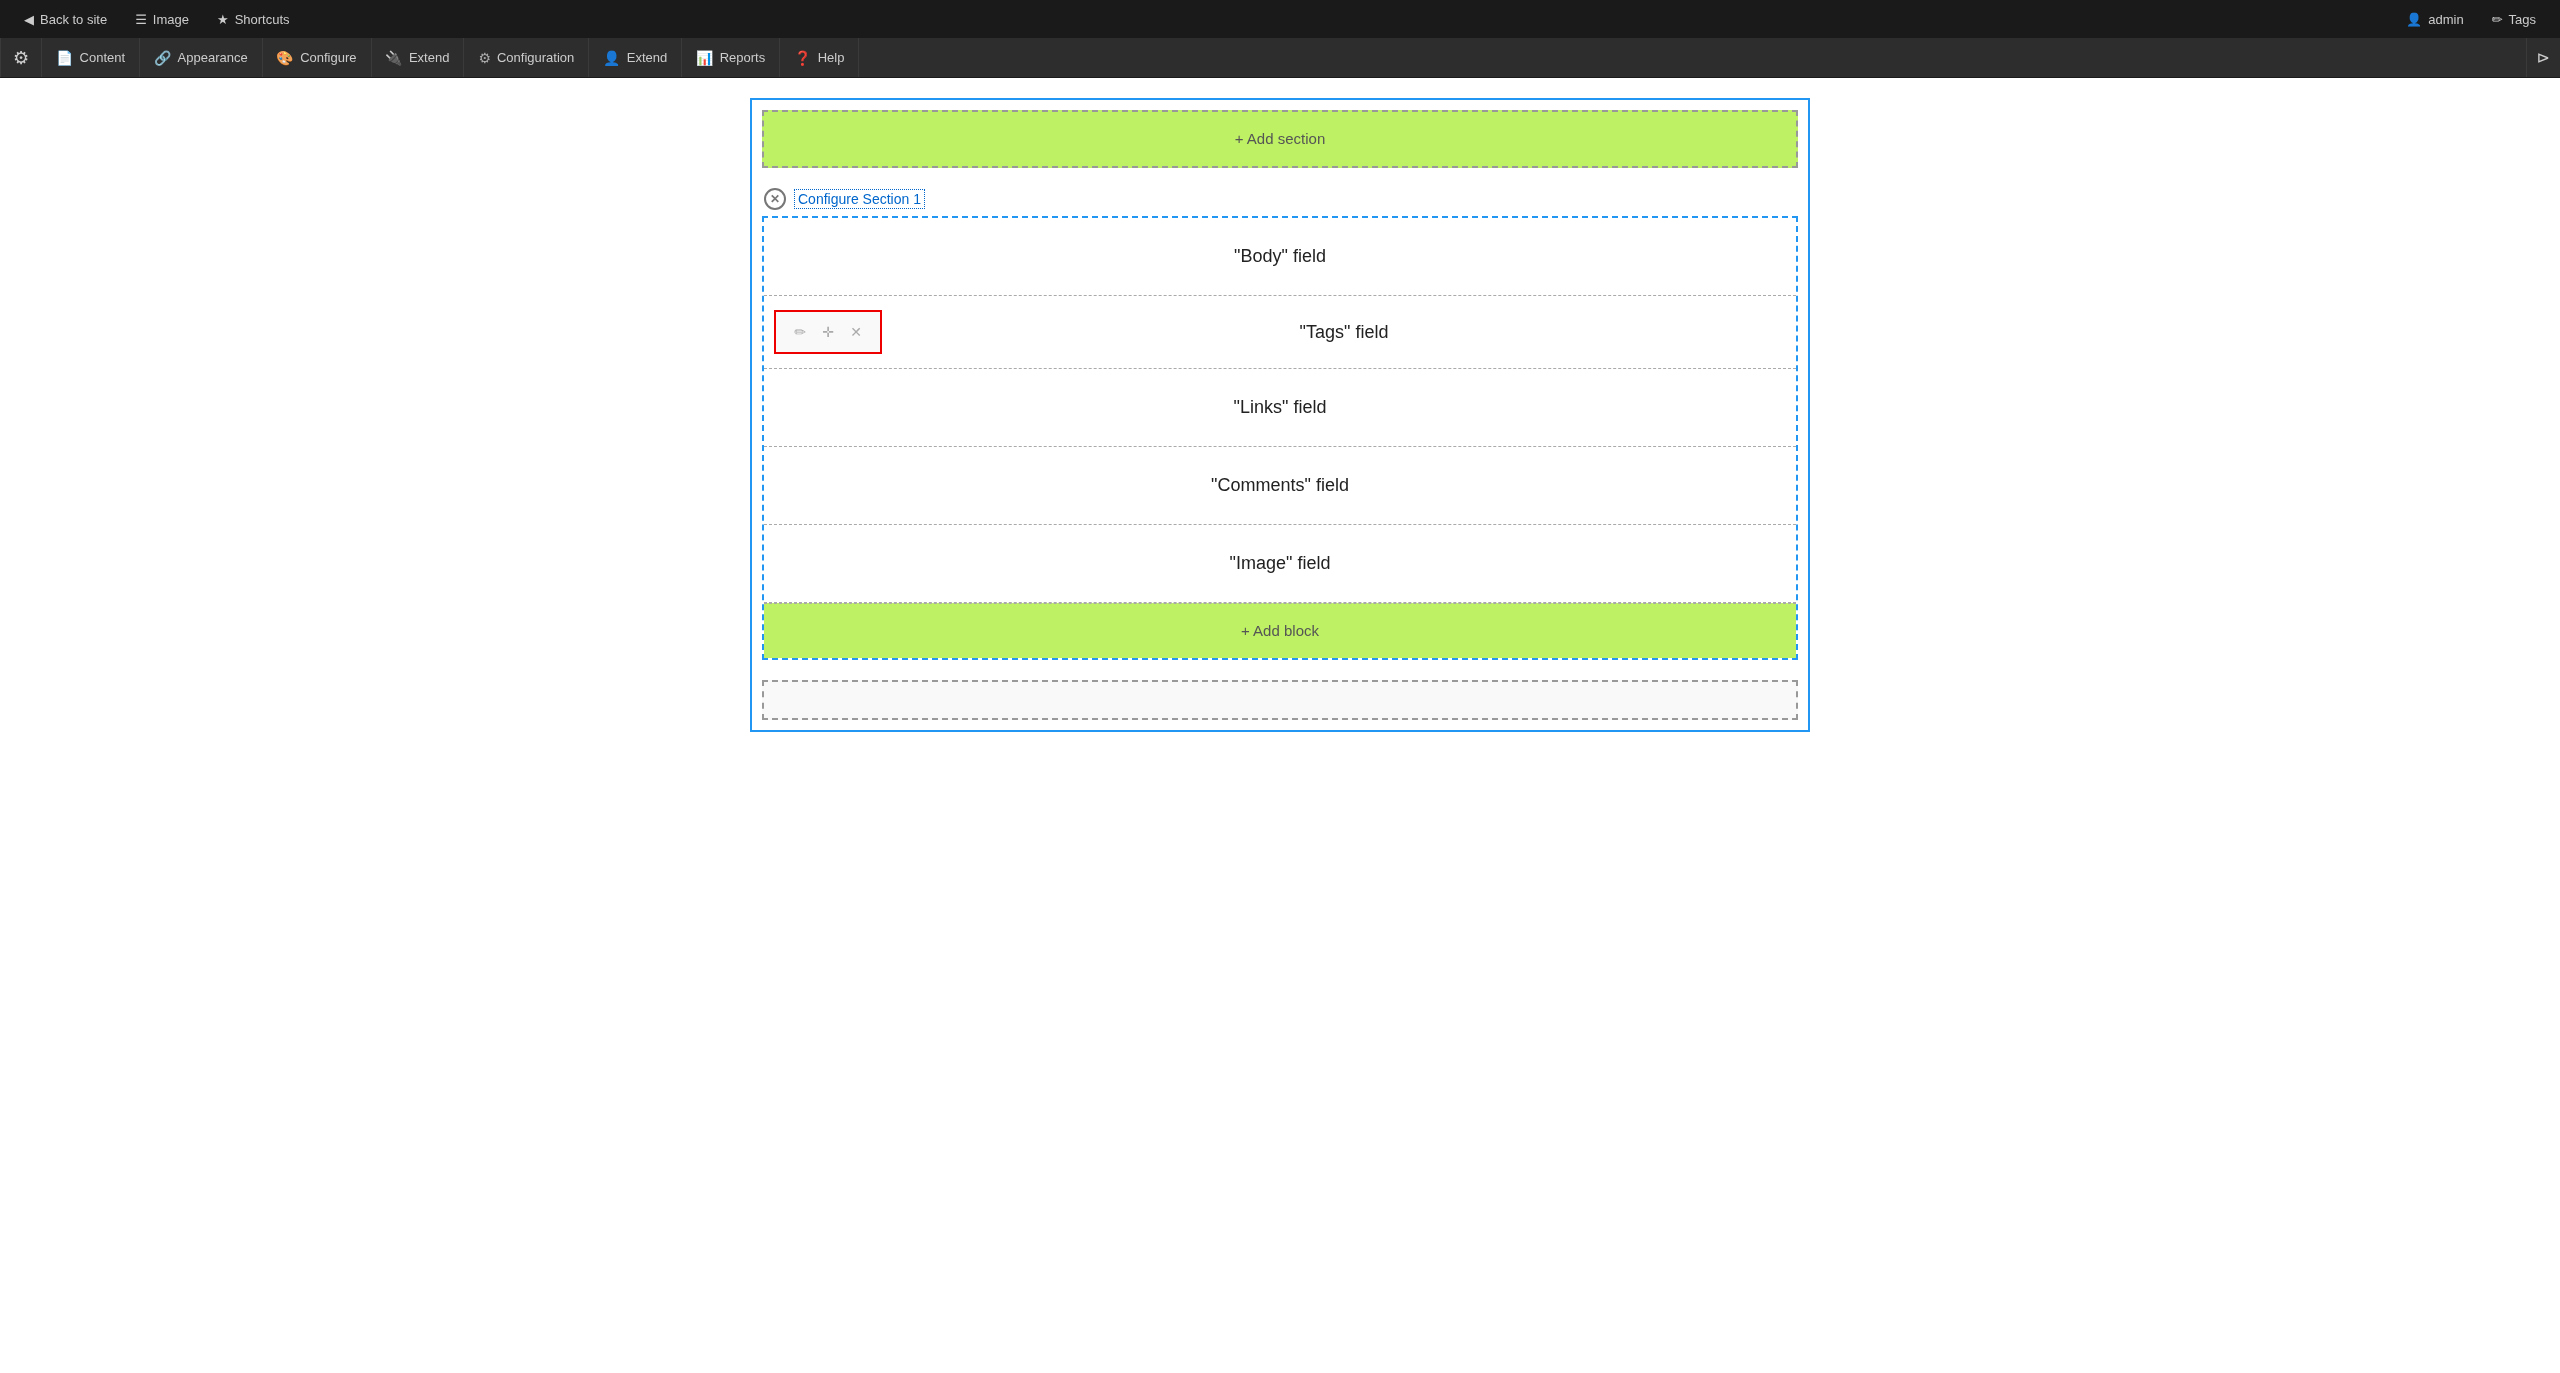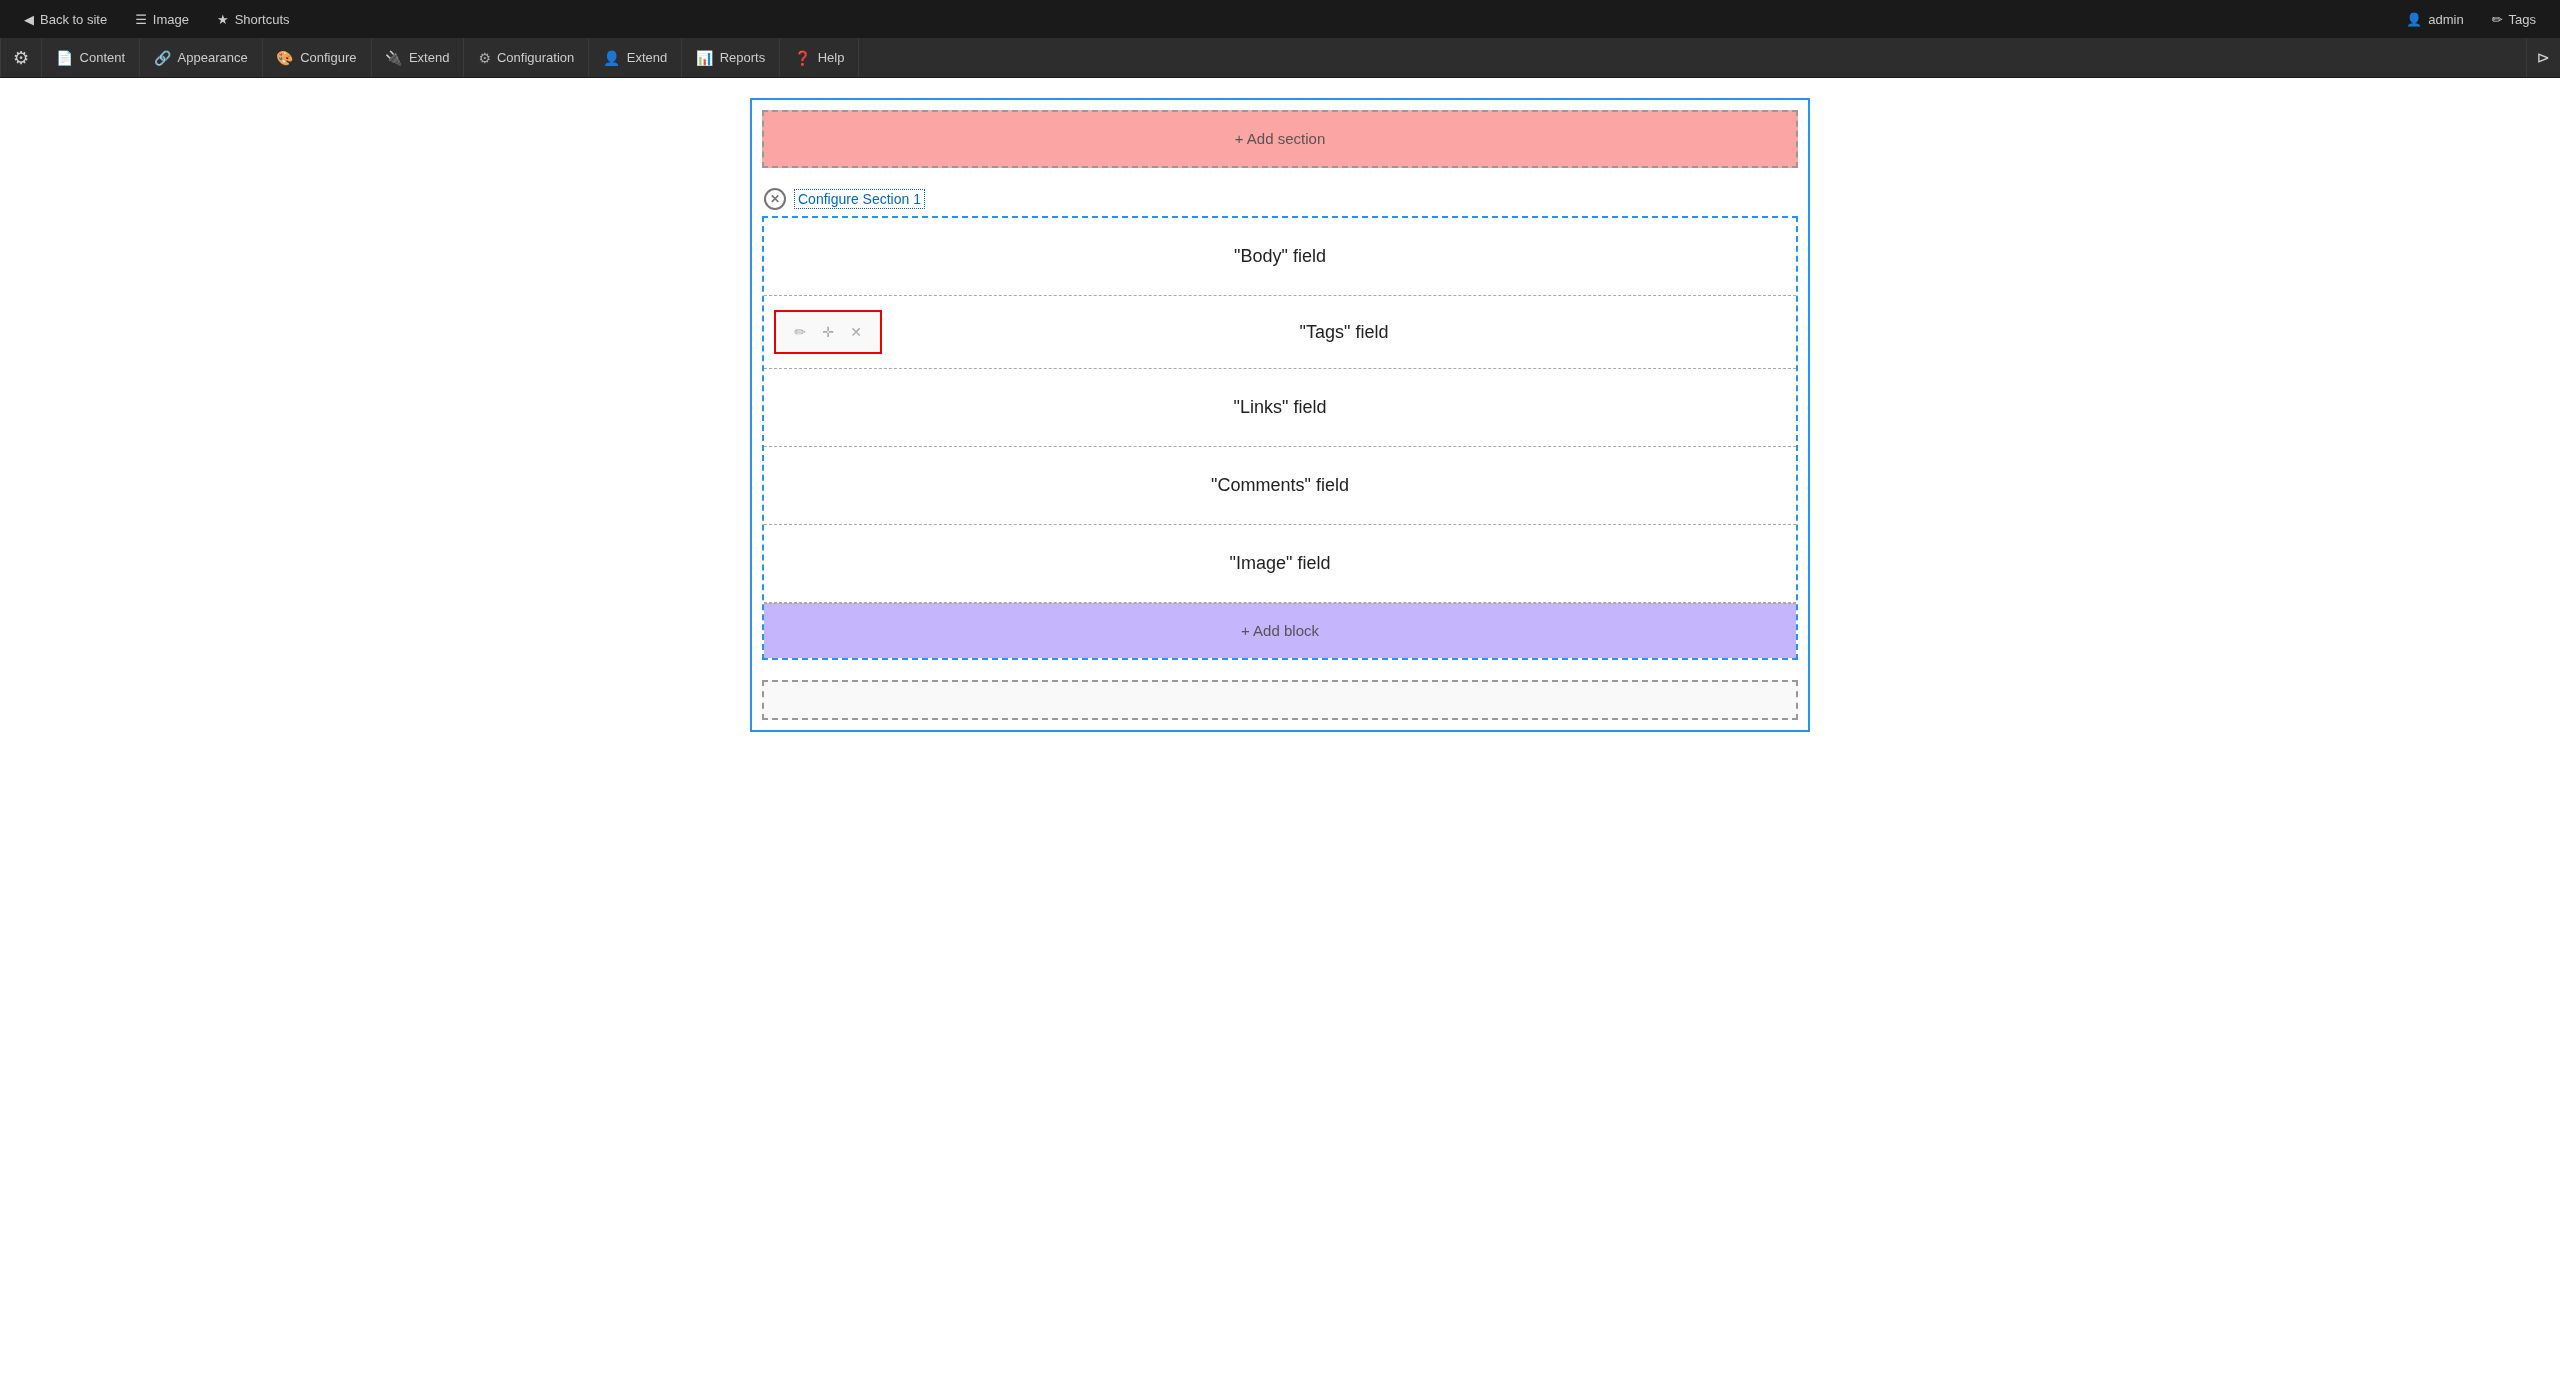--- a/index.html
+++ b/index.html
@@ -96,21 +96,21 @@
       padding: 10px;
       background: #fff;
     }
 
     
     .add-section-area {
       border: 2px dashed #999;
       padding: 18px;
       text-align: center;
       margin-bottom: 20px;
-      background: #fca5a5;
+      background: #bef264;
     }
     .add-section-btn {
       color: #555;
       font-size: 15px;
       cursor: pointer;
       background: none;
       border: none;
     }
 
     
@@ -197,21 +197,21 @@
       text-align: center;
       font-size: 18px;
       color: #222;
     }
 
     
     .add-block-area {
       border-top: 1px dashed #aaa;
       padding: 18px;
       text-align: center;
-      background: #c4b5fd;
+      background: #bef264;
     }
     .add-block-btn {
       color: #555;
       font-size: 15px;
       cursor: pointer;
       background: none;
       border: none;
     }
 
     

